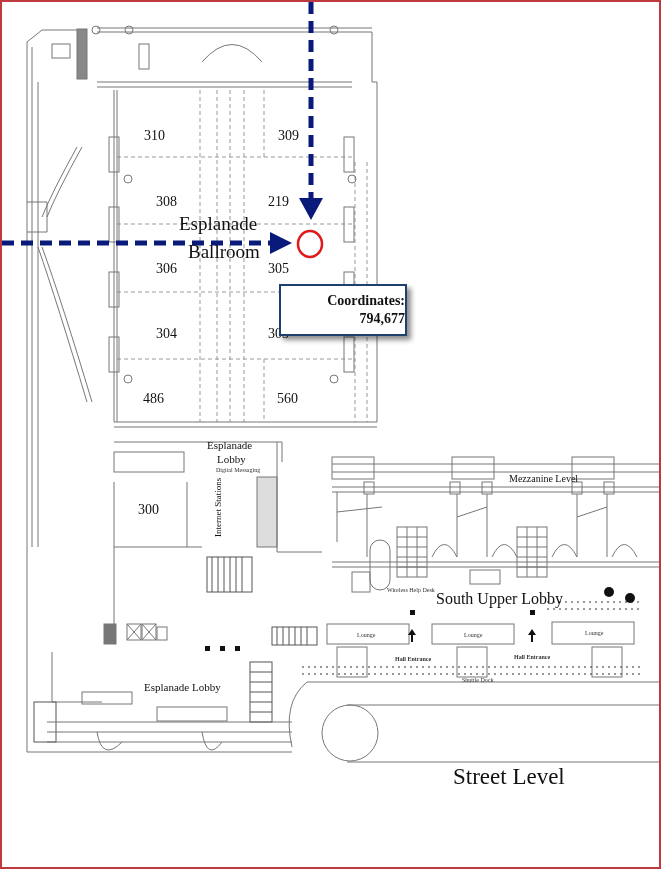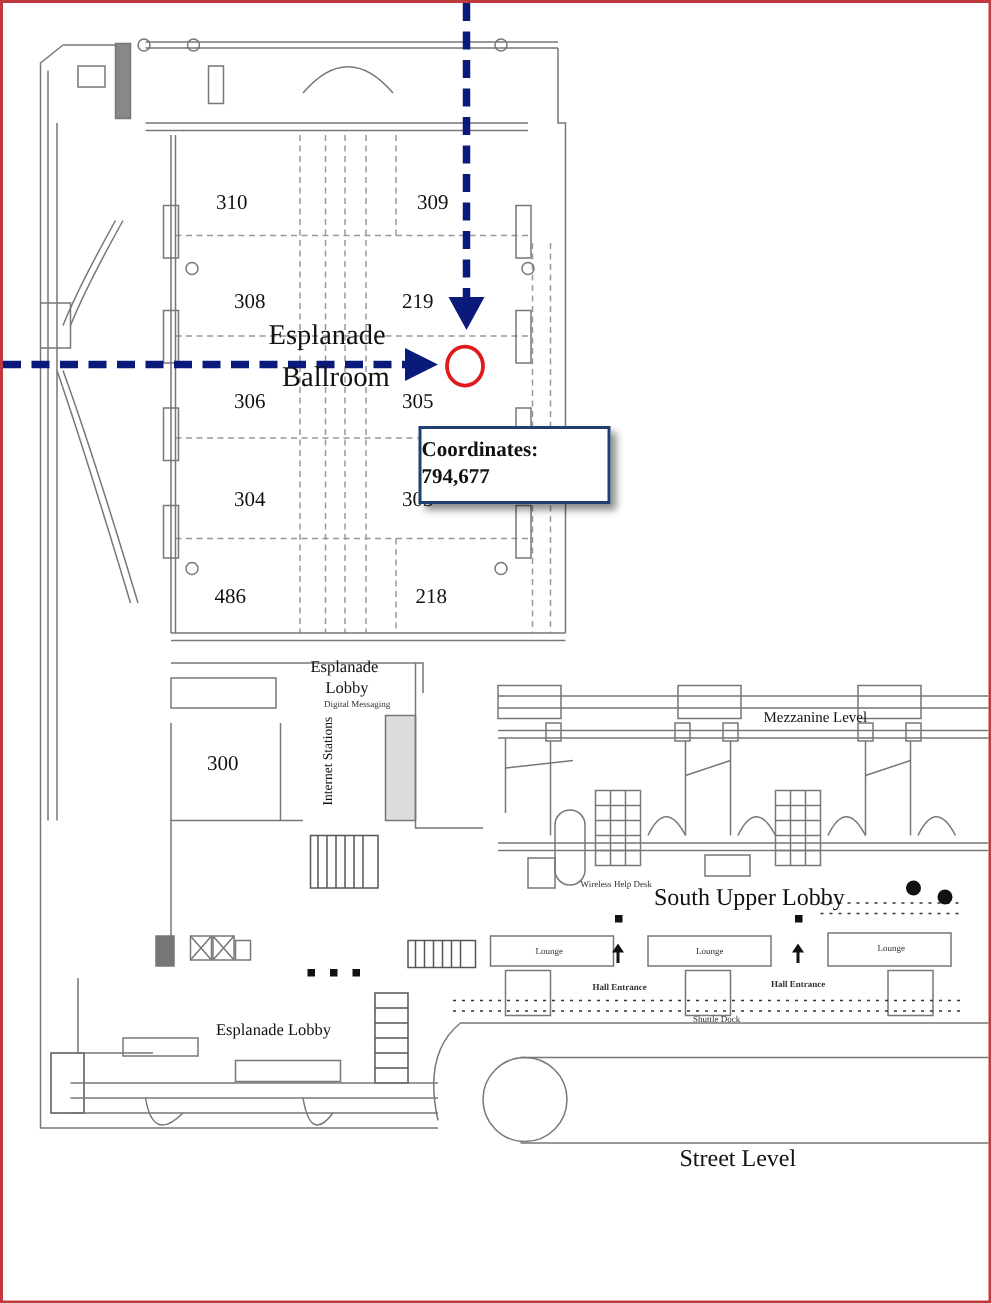--- a/index.html
+++ b/index.html
@@ -2,22 +2,22 @@
 <html><head>
 <meta charset="utf-8">
 <style>
   html,body{margin:0;padding:0;background:#fff;}
   #frame{position:relative;width:661px;height:869px;box-sizing:border-box;border:2px solid #c0393f;background:#fff;overflow:hidden;font-family:Liberation Serif, serif;}
   svg{position:absolute;left:0;top:0;}
   .lbl{position:absolute;color:#111;white-space:nowrap;line-height:1;}
   .room{font-size:14px;}
   .big{font-size:19px;}
   .mid{font-size:11px;}
-  .street{font-size:16px;}
-  .callout{position:absolute;left:277px;top:282px;width:128px;height:52px;background:#fff;border:2px solid #1f3f6e;box-shadow:4px 4px 5px rgba(0,0,0,0.45);text-align:left;font-weight:bold;font-size:14px;color:#111;box-sizing:border-box;padding-top:6px;line-height:18px;}
+  .street{font-size:23px;}
+  .callout{position:absolute;left:277px;top:282px;width:128px;height:52px;background:#fff;border:2px solid #1f3f6e;box-shadow:4px 4px 5px rgba(0,0,0,0.45);text-align:right;font-weight:bold;font-size:14px;color:#111;box-sizing:border-box;padding-top:6px;line-height:18px;}
   .tiny{font-size:6px;color:#333;}
 </style>
 </head>
 <body>
 
 <div id="frame">
   <svg width="661" height="869" viewBox="0 0 661 869">
     <g fill="none" stroke="#777" stroke-width="1">
 
       <path d="M40 28 L25 40 L25 750 L290 750"></path>
@@ -159,21 +159,21 @@
 
   <span class="lbl room" style="left:142px;top:127px">310</span>
   <span class="lbl room" style="left:276px;top:127px">309</span>
   <span class="lbl room" style="left:154px;top:193px">308</span>
   <span class="lbl room" style="left:266px;top:193px">219</span>
   <span class="lbl room" style="left:154px;top:260px">306</span>
   <span class="lbl room" style="left:266px;top:260px">305</span>
   <span class="lbl room" style="left:154px;top:325px">304</span>
   <span class="lbl room" style="left:266px;top:325px">303</span>
   <span class="lbl room" style="left:141px;top:390px">486</span>
-  <span class="lbl room" style="left:275px;top:390px">218</span>
+  <span class="lbl room" style="left:275px;top:390px">560</span>
   <span class="lbl room" style="left:136px;top:501px">300</span>
 
   <span class="lbl big" style="left:177px;top:212px">Esplanade</span>
   <span class="lbl big" style="left:186px;top:240px">Ballroom</span>
 
   <span class="lbl mid" style="left:205px;top:438px">Esplanade</span>
   <span class="lbl mid" style="left:215px;top:452px">Lobby</span>
   <span class="lbl tiny" style="left:214px;top:465px">Digital Messaging</span>
   <span class="lbl" style="left:212px;top:498px;font-size:9px;transform:rotate(-90deg);transform-origin:left top;top:535px">Internet Stations</span>
 

